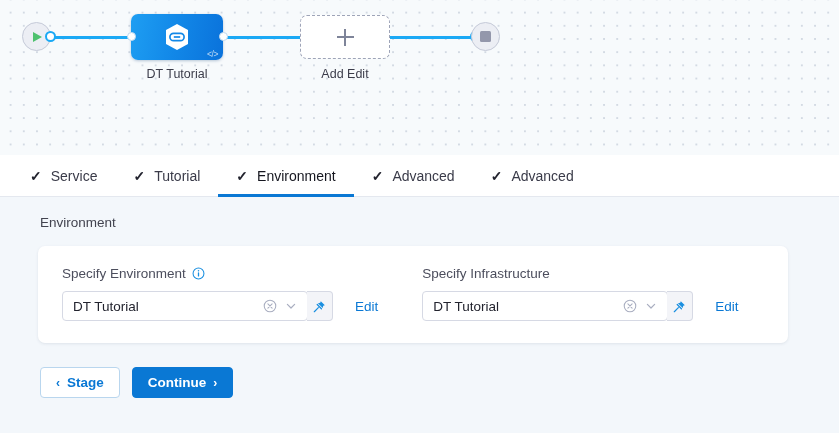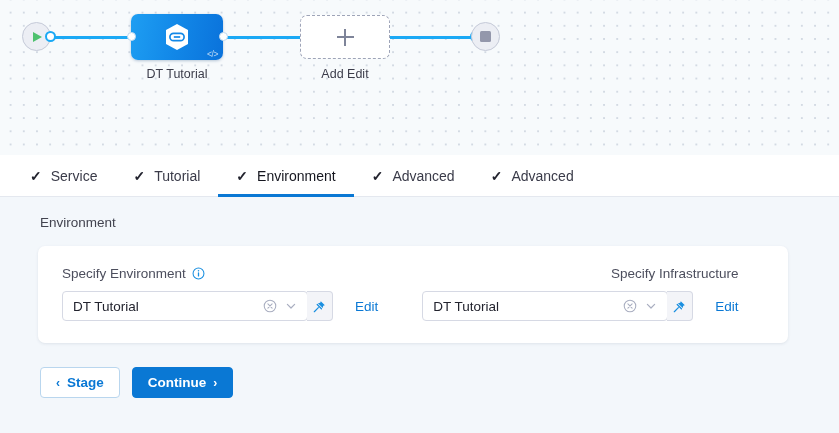--- a/index.html
+++ b/index.html
@@ -219,21 +219,21 @@
     box-shadow: 0 1px 3px rgba(40,60,90,.10);
     padding: 20px 12px 22px 24px;
     display: flex;
     gap: 0;
   }
 
   .field-group {
     display: flex;
     flex-direction: column;
   }
-  .field-group.infra { margin-left: 44px; align-items: flex-end; }
+  .field-group.infra { margin-left: 44px; }
 
   .field-label {
     display: flex;
     align-items: center;
     gap: 6px;
     font-size: 13.5px;
     color: #4c4e5d;
     margin-bottom: 10px;
   }
 

